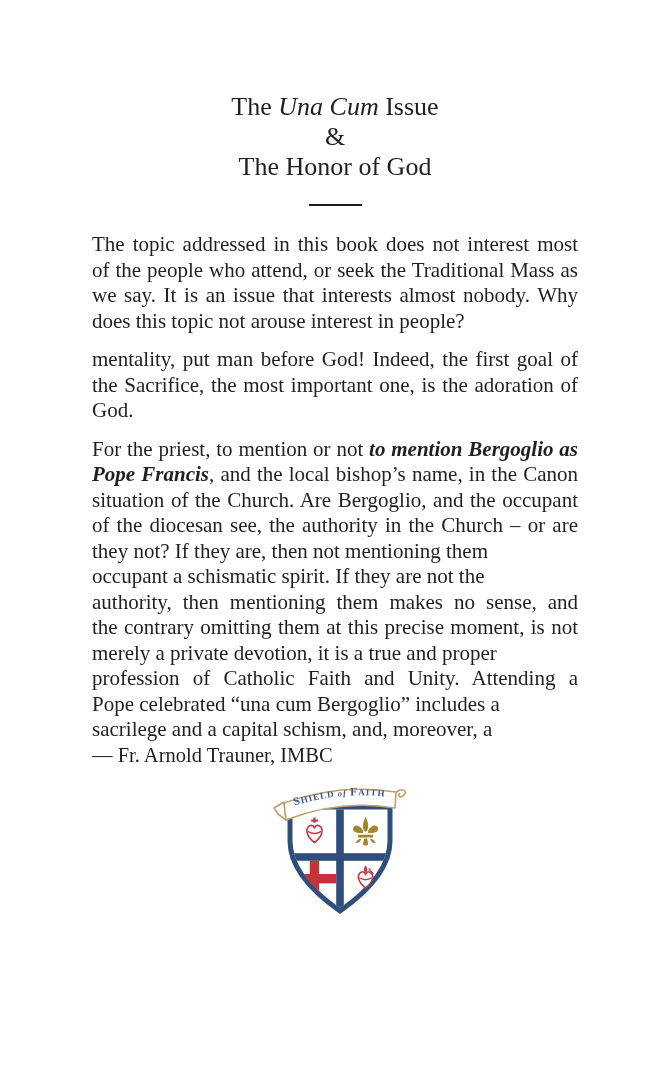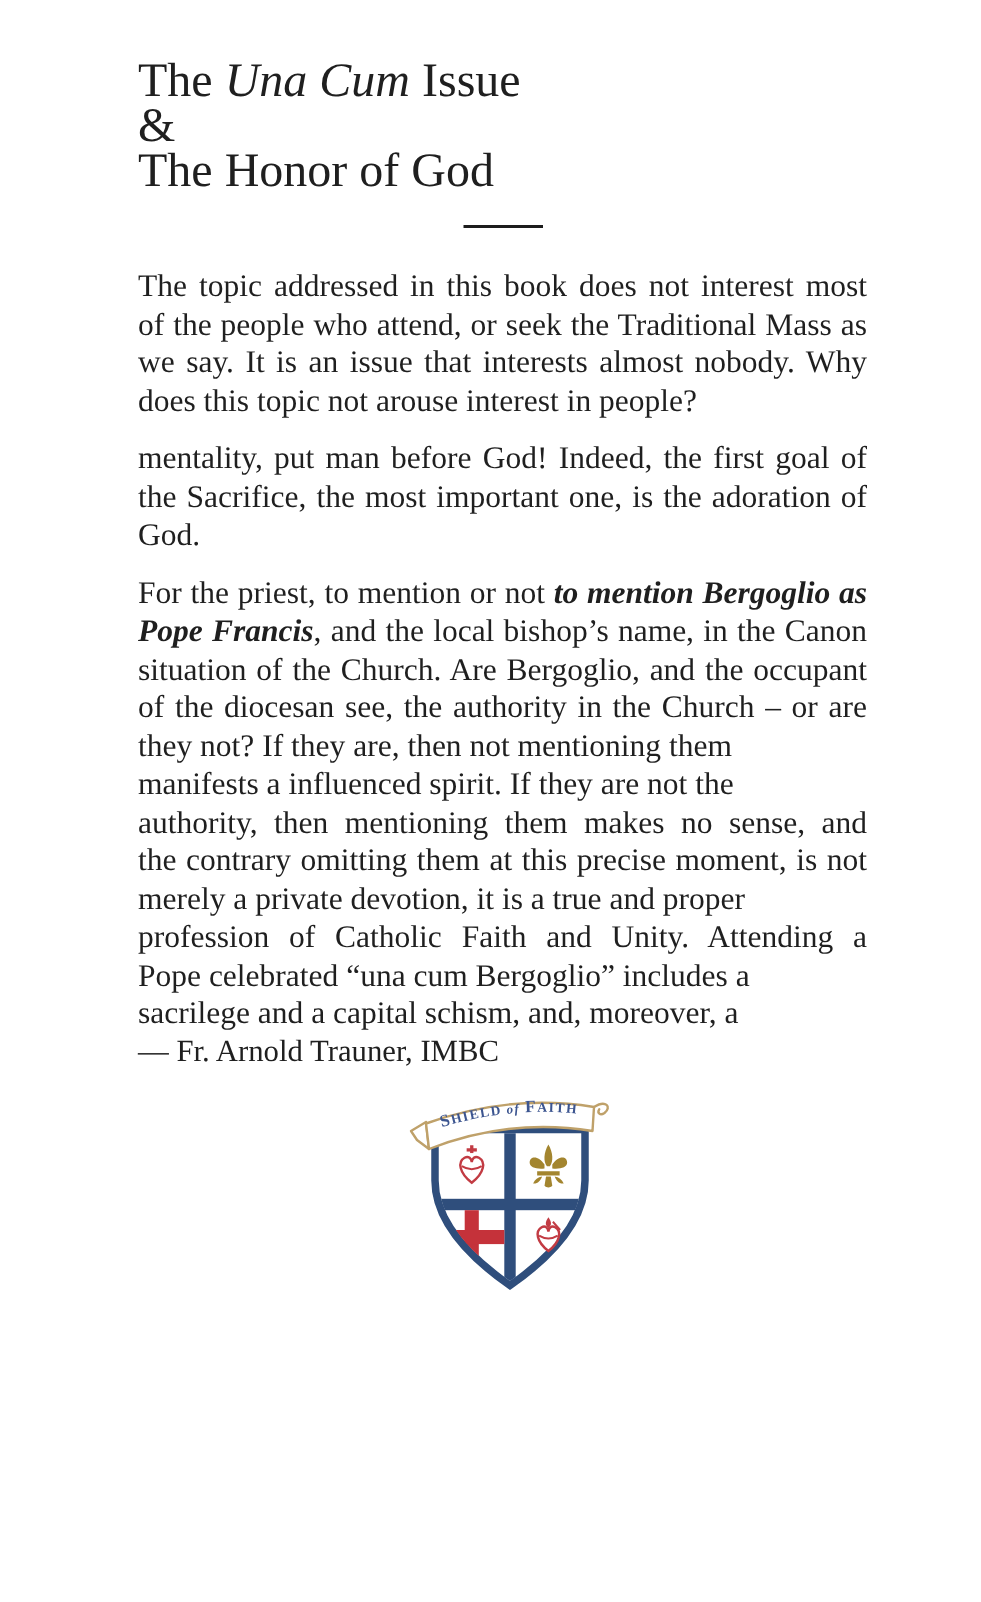--- a/index.html
+++ b/index.html
@@ -2,21 +2,21 @@
 <html><head>
 <meta charset="utf-8">
 <style>
   html,body{margin:0;padding:0;background:#ffffff;}
   .page{
     width:654px;height:1068px;position:relative;margin:0 auto;
     background:#ffffff;color:#1f1f1f;overflow:hidden;
     font-family:"Liberation Serif", serif;
   }
   .column{position:absolute;left:92px;top:0;width:486px;}
-  .title-block{margin-top:38px;text-align:left;font-size:32px;line-height:30px;}
+  .title-block{margin-top:92px;text-align:center;font-size:26px;line-height:30px;}
   .title-line{white-space:nowrap;}
   .title-line .it{font-style:italic;}
   .divider{width:53px;height:0;border-top:2px solid #1c1c1c;margin:22px auto 26px auto;}
   .para{margin:0 0 13px 0;}
   .para:last-child{margin-bottom:0;}
   .line{font-size:21px;line-height:25.5px;}
   .line.fill{text-align:justify;text-align-last:justify;text-justify:inter-word;}
   .bi{font-weight:bold;font-style:italic;}
   .signature{font-size:20.5px;line-height:25.5px;margin-top:0;}
   .logo{width:140px;margin:9px auto 0 auto;transform:translateX(5px);}
@@ -57,21 +57,21 @@
           <div class="line fill"><span>mentality, put man before God! Indeed, the first goal of</span></div>
           <div class="line fill"><span>the Sacrifice, the most important one, is the adoration of</span></div>
           <div class="line"><span>God.</span></div>
         </div>
         <div class="para">
           <div class="line fill"><span>For the priest, to mention or not </span><span class="bi">to mention Bergoglio as</span></div>
           <div class="line fill"><span class="bi">Pope Francis</span><span>, and the local bishop’s name, in the Canon</span></div>
           <div class="line fill"><span>situation of the Church. Are Bergoglio, and the occupant</span></div>
           <div class="line fill"><span>of the diocesan see, the authority in the Church – or are</span></div>
           <div class="line"><span>they not? If they are, then not mentioning them</span></div>
-          <div class="line"><span>manifests a influenced spirit. If they are not the</span></div>
+          <div class="line"><span>occupant a schismatic spirit. If they are not the</span></div>
           <div class="line fill"><span>authority, then mentioning them makes no sense, and</span></div>
           <div class="line fill"><span>the contrary omitting them at this precise moment, is not</span></div>
           <div class="line"><span>merely a private devotion, it is a true and proper</span></div>
           <div class="line fill"><span>profession of Catholic Faith and Unity. Attending a</span></div>
           <div class="line"><span>Pope celebrated “una cum Bergoglio” includes a</span></div>
           <div class="line"><span>sacrilege and a capital schism, and, moreover, a</span></div>
         </div>
       </main>
 
     <div class="signature">— Fr. Arnold Trauner, IMBC</div>

